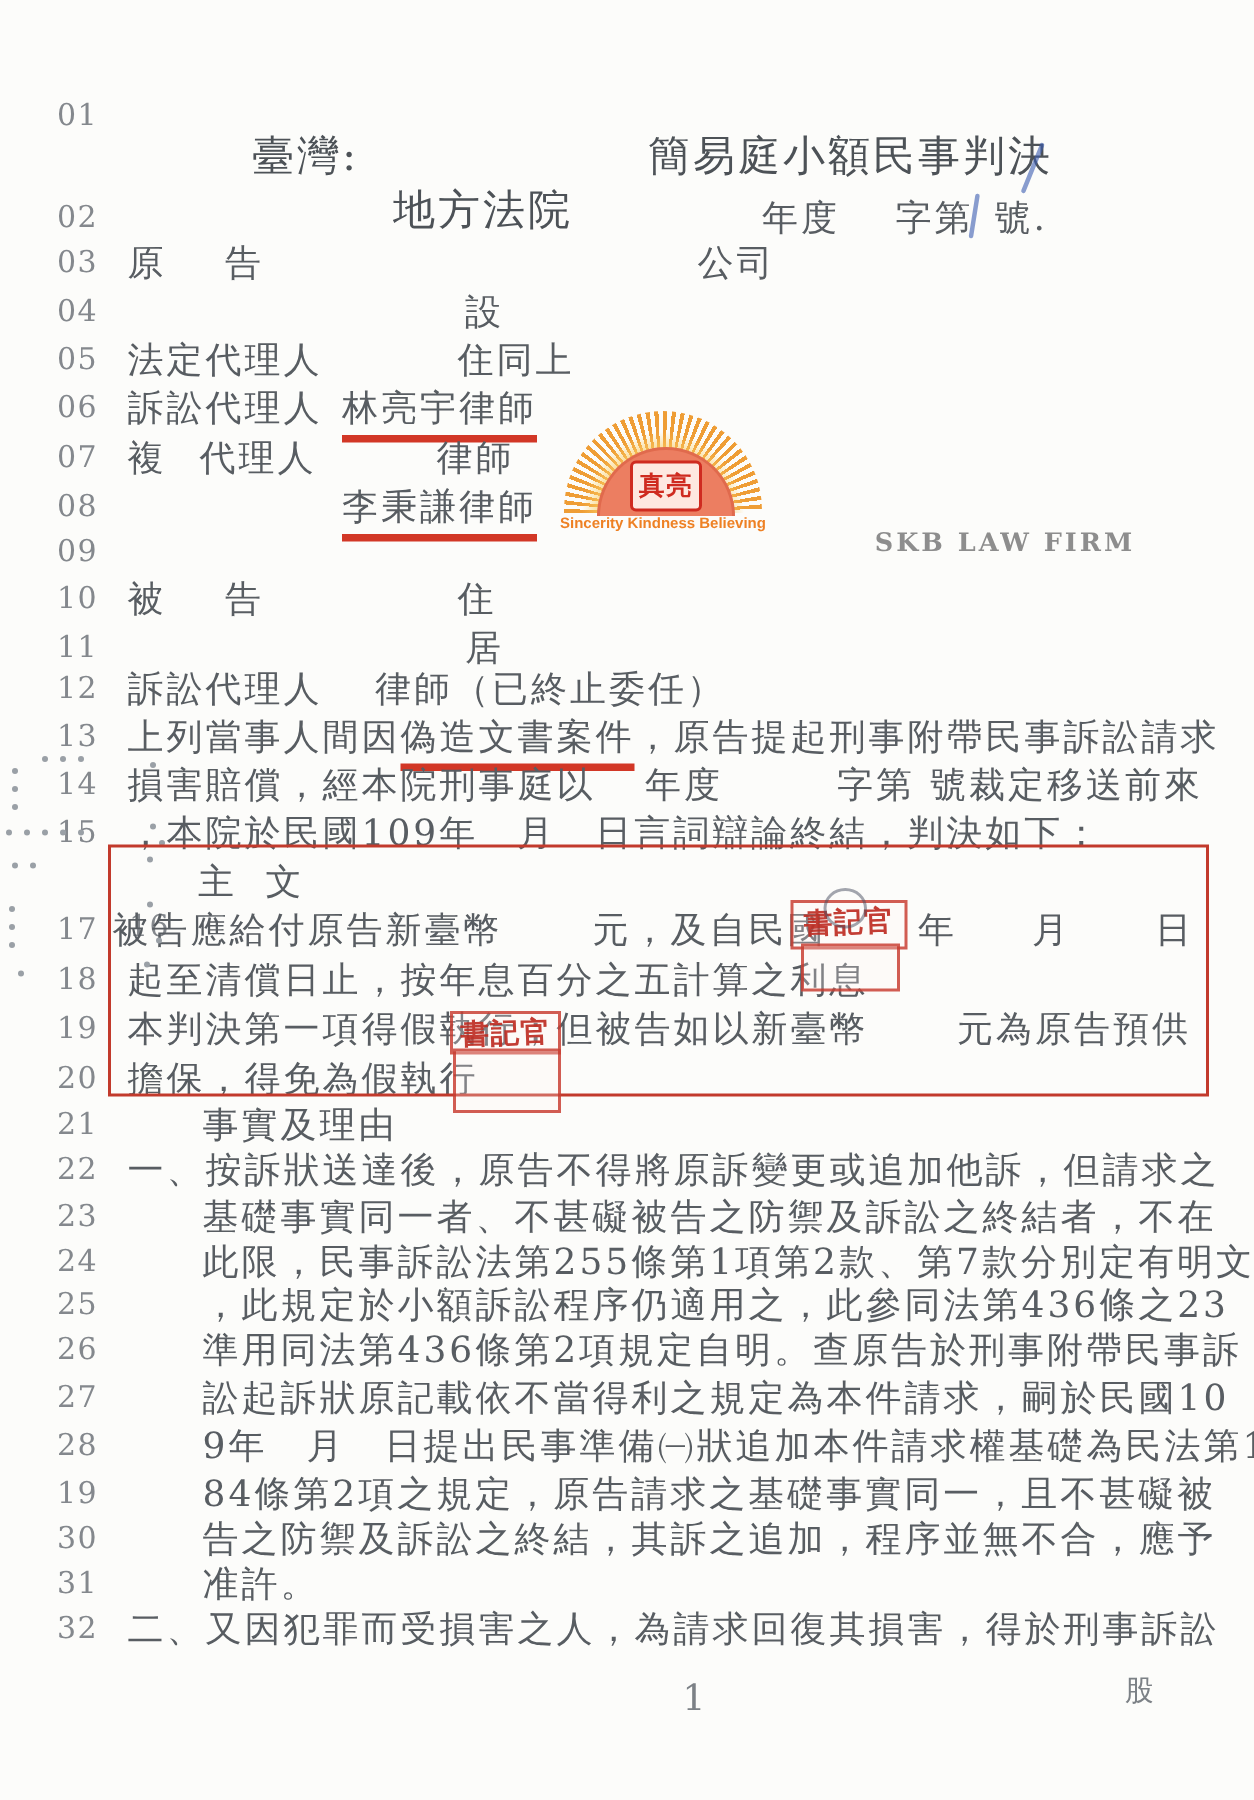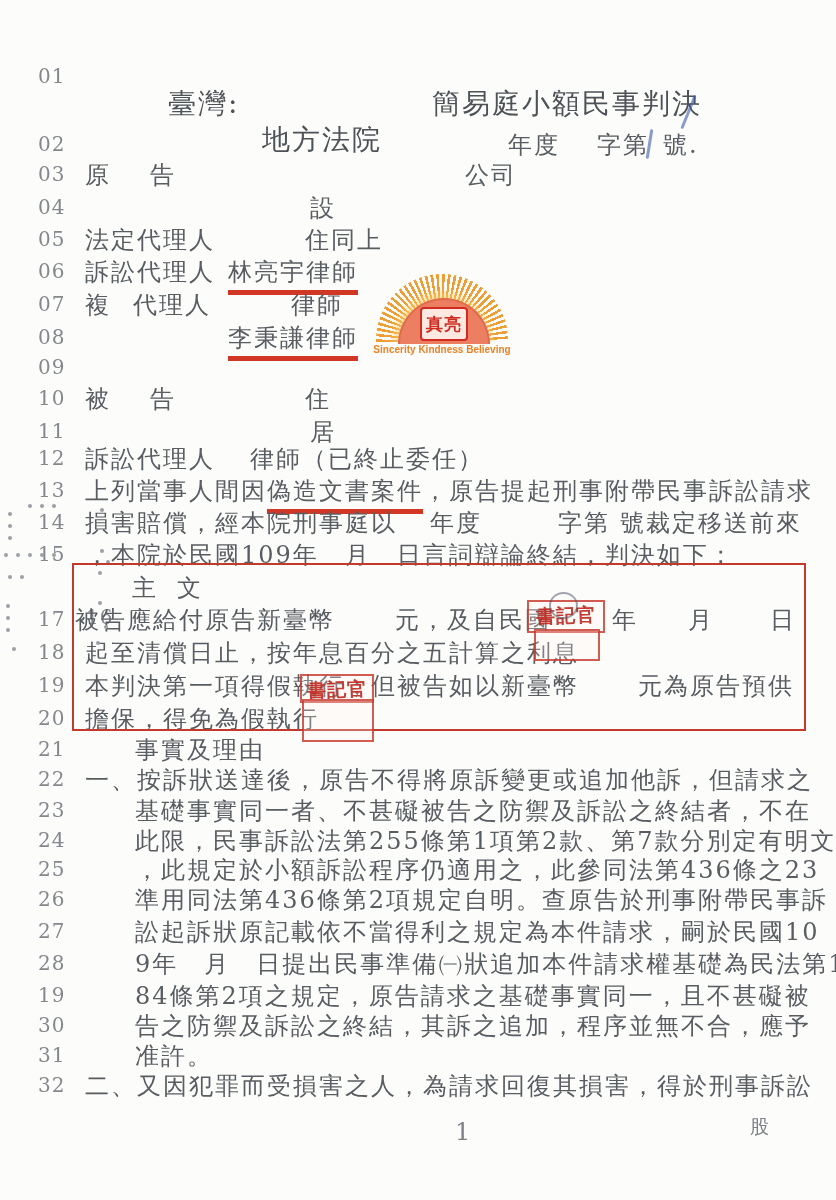--- a/index.html
+++ b/index.html
@@ -212,20 +212,21 @@
   <div class="stamp-cell" style="left:300px; top:674px; width:70px; height:25px;">
     <span class="stamp-text">書記官</span>
   </div>
   <div class="stamp-cell" style="left:302px; top:699px; width:68px; height:39px;"></div>
 
   <div class="sun-rays"></div>
   <div class="sun-rays-inner"></div>
   <div class="sun-core"></div>
   <div class="seal-box">真亮</div>
   <div class="slogan">Sincerity Kindness Believing</div>
+  <div class="firm-en">SKB LAW FIRM</div>
 
   <div class="ink-mark m1"></div>
   <div class="ink-mark m2"></div>
 
   <div class="footer-page">1</div>
   <div class="footer-division">股</div>
 
 </div>
 
 </body></html>

